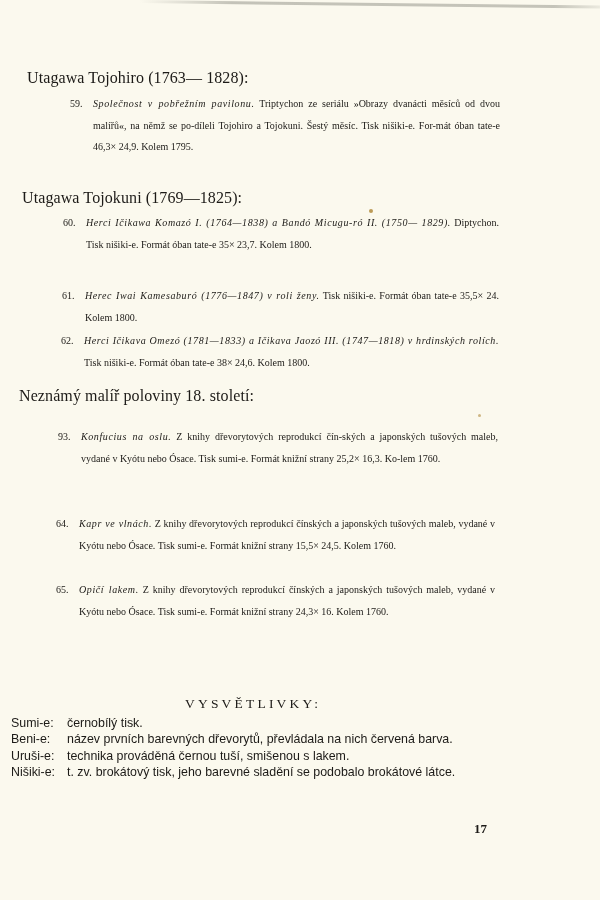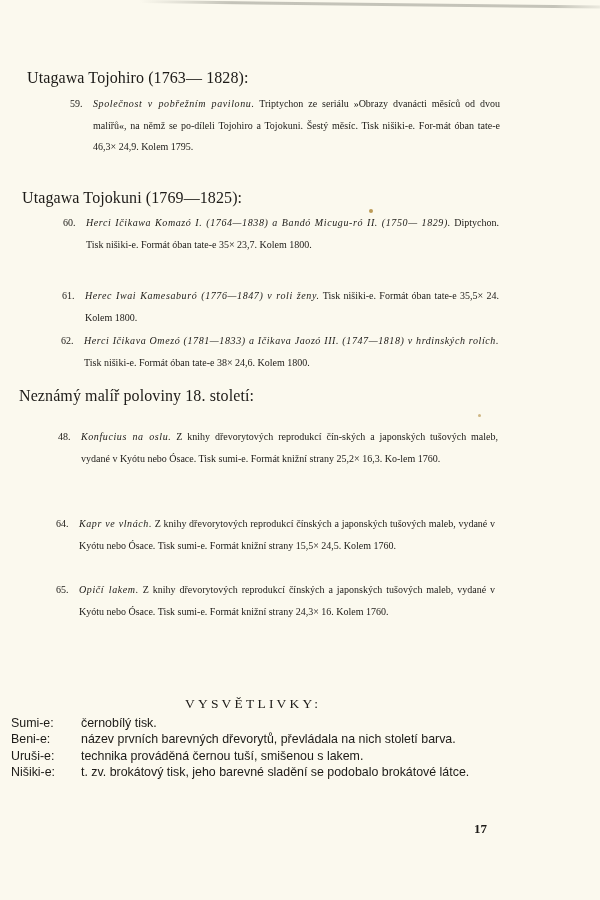--- a/index.html
+++ b/index.html
@@ -74,21 +74,20 @@
       left: 11px;
       top: 715px;
       width: 480px;
       font-family: "Liberation Sans", "DejaVu Sans", sans-serif;
       font-size: 12.4px;
       line-height: 16.4px;
     }
     .gl-row {
       display: flex;
       align-items: center;
-      gap: 14px;
     }
     .gl-term {
       width: 56px;
       flex: 0 0 56px;
       white-space: nowrap;
     }
     .gl-def {
       flex: 1 1 auto;
       text-align: justify;
       text-align-last: left;
@@ -128,21 +127,21 @@
 </div>
 
 <div class="entry" style="left:61px; top:330px; width:438px;">
   <span class="num">62.</span>
   <div class="body"><span class="title">Herci Ičikava Omezó (1781—1833) a Ičikava Jaozó III. (1747—1818) v hrdinských rolích.</span><span> Tisk nišiki-e. Formát óban tate-e 38× 24,6. Kolem 1800.</span></div>
 </div>
 
 <div class="artist" style="left:19px; top:387px;">Neznámý malíř poloviny 18. století:</div>
 
 <div class="entry" style="left:58px; top:426px; width:440px;">
-  <span class="num">48.</span>
+  <span class="num">93.</span>
   <div class="body"><span class="title">Konfucius na oslu.</span><span> Z knihy dřevorytových reprodukcí čín-ských a japonských tušových maleb, vydané v Kyótu nebo Ósace. Tisk sumi-e. Formát knižní strany 25,2× 16,3. Ko-lem 1760.</span></div>
 </div>
 
 <div class="entry" style="left:56px; top:513px; width:439px;">
   <span class="num">64.</span>
   <div class="body"><span class="title">Kapr ve vlnách.</span><span> Z knihy dřevorytových reprodukcí čínských a japonských tušových maleb, vydané v Kyótu nebo Ósace. Tisk sumi-e. Formát knižní strany 15,5× 24,5. Kolem 1760.</span></div>
 </div>
 
 <div class="entry" style="left:56px; top:579px; width:439px;">
   <span class="num">65.</span>
@@ -151,21 +150,21 @@
 
 <div class="glossary-heading">VYSVĚTLIVKY:</div>
 
 <div class="glossary">
   <div class="gl-row">
     <span class="gl-term">Sumi-e:</span>
     <span class="gl-def">černobílý tisk.</span>
   </div>
   <div class="gl-row">
     <span class="gl-term">Beni-e:</span>
-    <span class="gl-def">název prvních barevných dřevorytů, převládala na nich století barva.</span>
+    <span class="gl-def">název prvních barevných dřevorytů, převládala na nich červená barva.</span>
   </div>
   <div class="gl-row">
     <span class="gl-term">Uruši-e:</span>
     <span class="gl-def">technika prováděná černou tuší, smišenou s lakem.</span>
   </div>
   <div class="gl-row">
     <span class="gl-term">Nišiki-e:</span>
     <span class="gl-def">t. zv. brokátový tisk, jeho barevné sladění se podobalo brokátové látce.</span>
   </div>
 </div>

